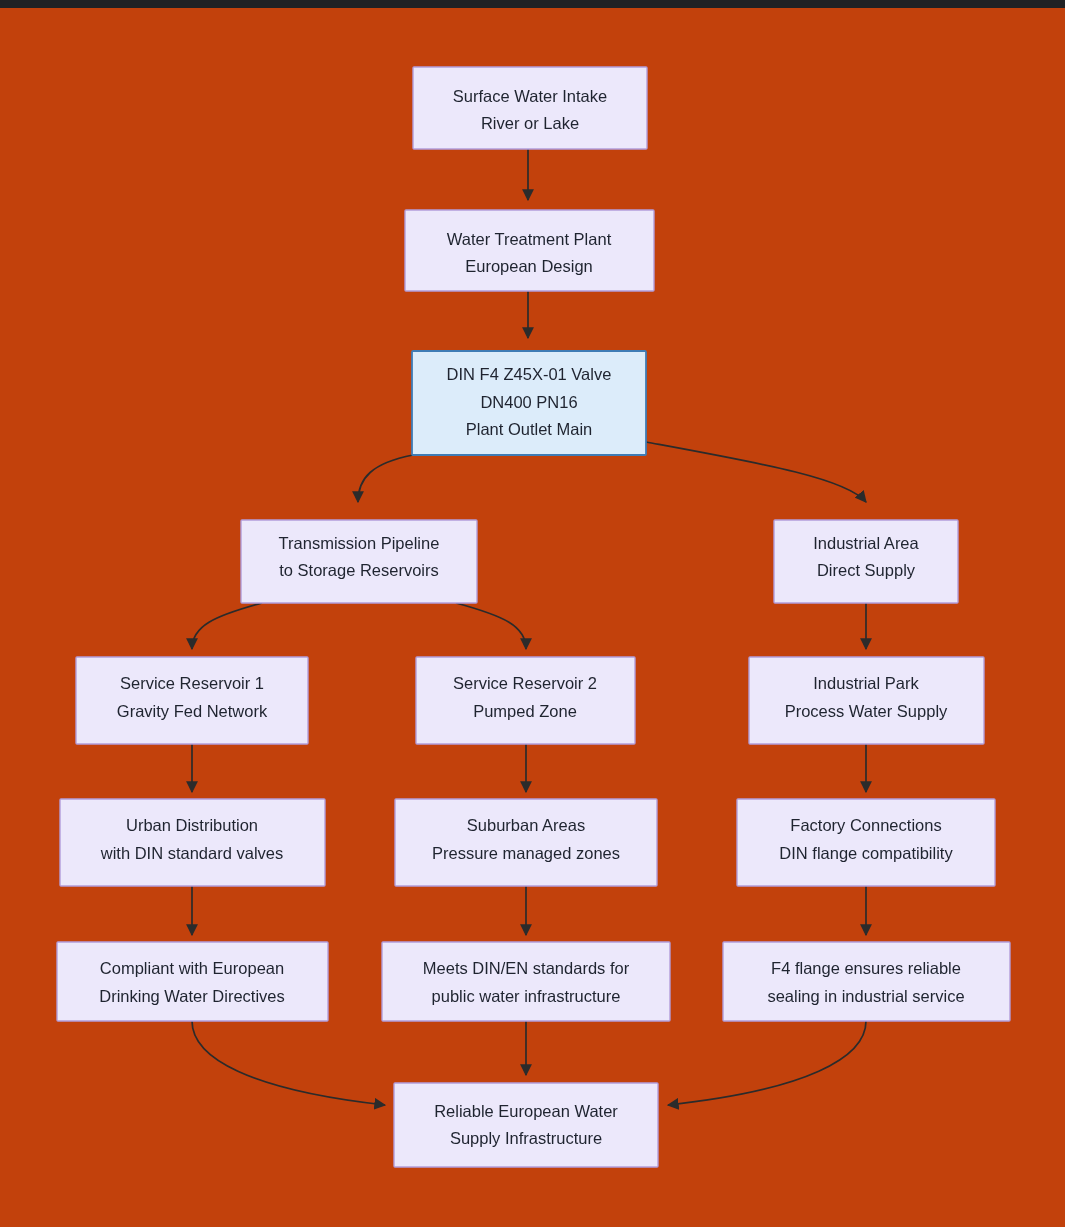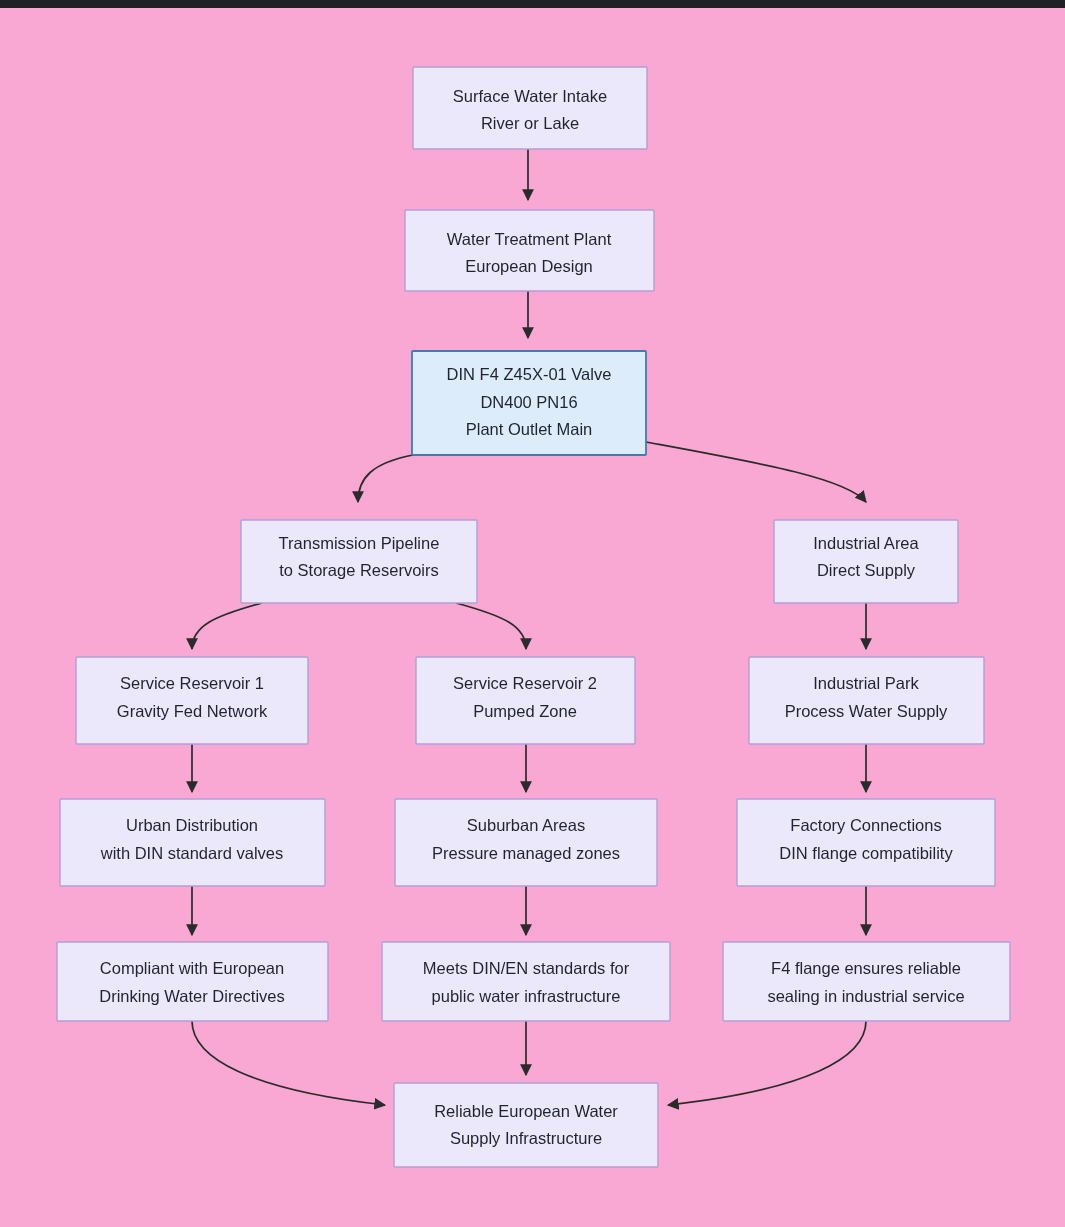--- a/index.html
+++ b/index.html
@@ -10,21 +10,21 @@
   body {
     width: 1065px;
     height: 1227px;
     overflow: hidden;
     font-family: "Liberation Sans", sans-serif;
   }
   #app {
     position: relative;
     width: 1065px;
     height: 1227px;
-    background: #f9a8d4;
+    background: #c2410c;
   }
   #topbar {
     position: absolute;
     top: 0; left: 0;
     width: 1065px;
     height: 8px;
     background: #202124;
   }
   #canvas {
     position: absolute;

